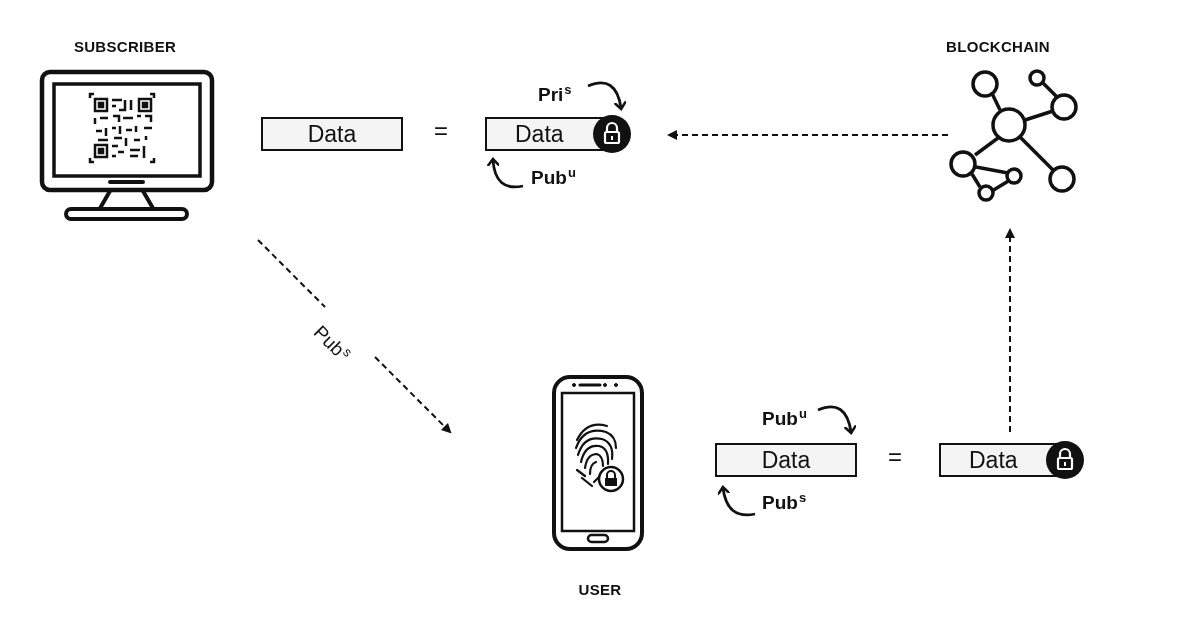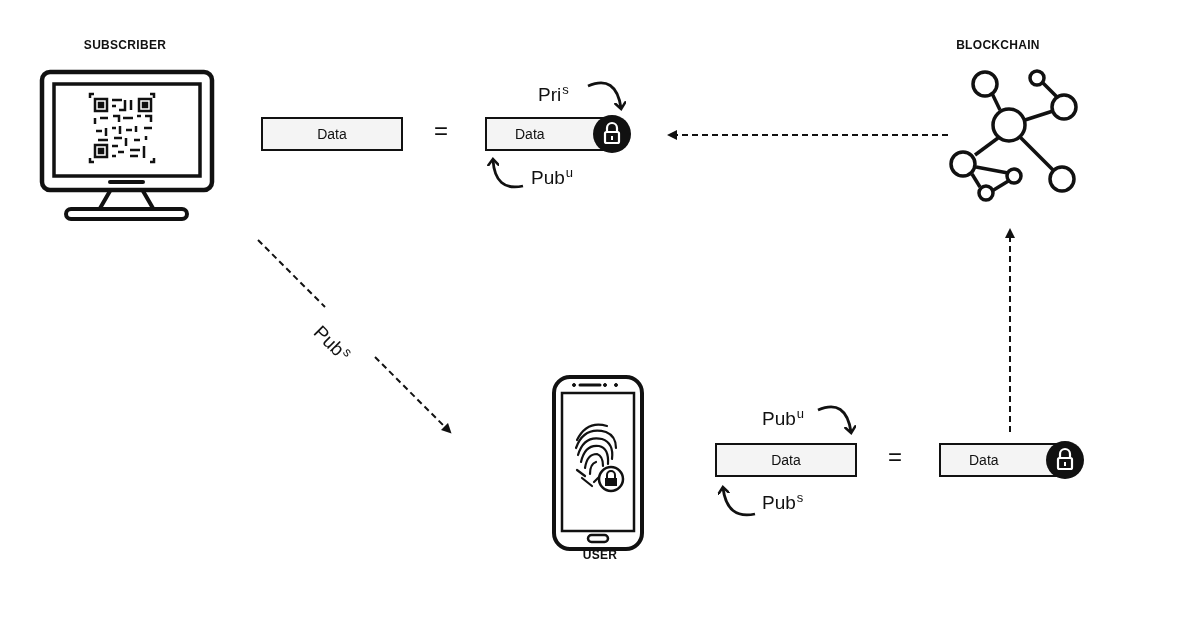--- a/index.html
+++ b/index.html
@@ -1,35 +1,35 @@
 <!DOCTYPE html>
 <html><head>
 <meta charset="utf-8">
 <style>
   html, body { margin: 0; padding: 0; background: #ffffff; }
   body { width: 1200px; height: 630px; position: relative; overflow: hidden;
          font-family: "Liberation Sans", "DejaVu Sans", sans-serif; color: #111; }
   .abs { position: absolute; }
-  .title { font-weight: bold; font-size: 12px; letter-spacing: 0.3px; text-align: center; }
+  .title { font-weight: bold; font-size: 15px; letter-spacing: 0.3px; text-align: center; }
   .box { position: absolute; height: 34px; border: 2px solid #111; background: #f4f4f4;
-         box-sizing: border-box; font-size: 14px; display: flex; align-items: center;
+         box-sizing: border-box; font-size: 23px; display: flex; align-items: center;
          justify-content: center; }
   .box.locked { justify-content: flex-start; padding-left: 28px; }
   .lock { position: absolute; width: 38px; height: 38px; border-radius: 50%; background: #111; }
   .eq { position: absolute; font-size: 24px; }
-  .key { position: absolute; font-size: 19px; font-weight: normal; }
+  .key { position: absolute; font-size: 19px; font-weight: bold; }
   .key sup { font-size: 13px; vertical-align: 7px; margin-left: 1px; }
   svg { position: absolute; left: 0; top: 0; overflow: visible; }
 </style>
 </head>
 <body>
 
 <div class="abs title" style="left:40px;top:38px;width:170px;">SUBSCRIBER</div>
 <div class="abs title" style="left:913px;top:38px;width:170px;">BLOCKCHAIN</div>
-<div class="abs title" style="left:540px;top:548px;width:120px;">USER</div>
+<div class="abs title" style="left:540px;top:581px;width:120px;">USER</div>
 
 <svg width="1200" height="630" viewBox="0 0 1200 630">
   <defs>
     <marker id="ah" markerWidth="10" markerHeight="10" refX="5" refY="5" orient="auto" markerUnits="userSpaceOnUse">
       <path d="M0,0 L10,5 L0,10 z" fill="#111"></path>
     </marker>
     <marker id="ch" markerWidth="12" markerHeight="12" refX="6" refY="6" orient="auto" markerUnits="userSpaceOnUse">
       <path d="M1,1 L7,6 L1,11" fill="none" stroke="#111" stroke-width="2.5" stroke-linecap="round"></path>
     </marker>
   </defs>

